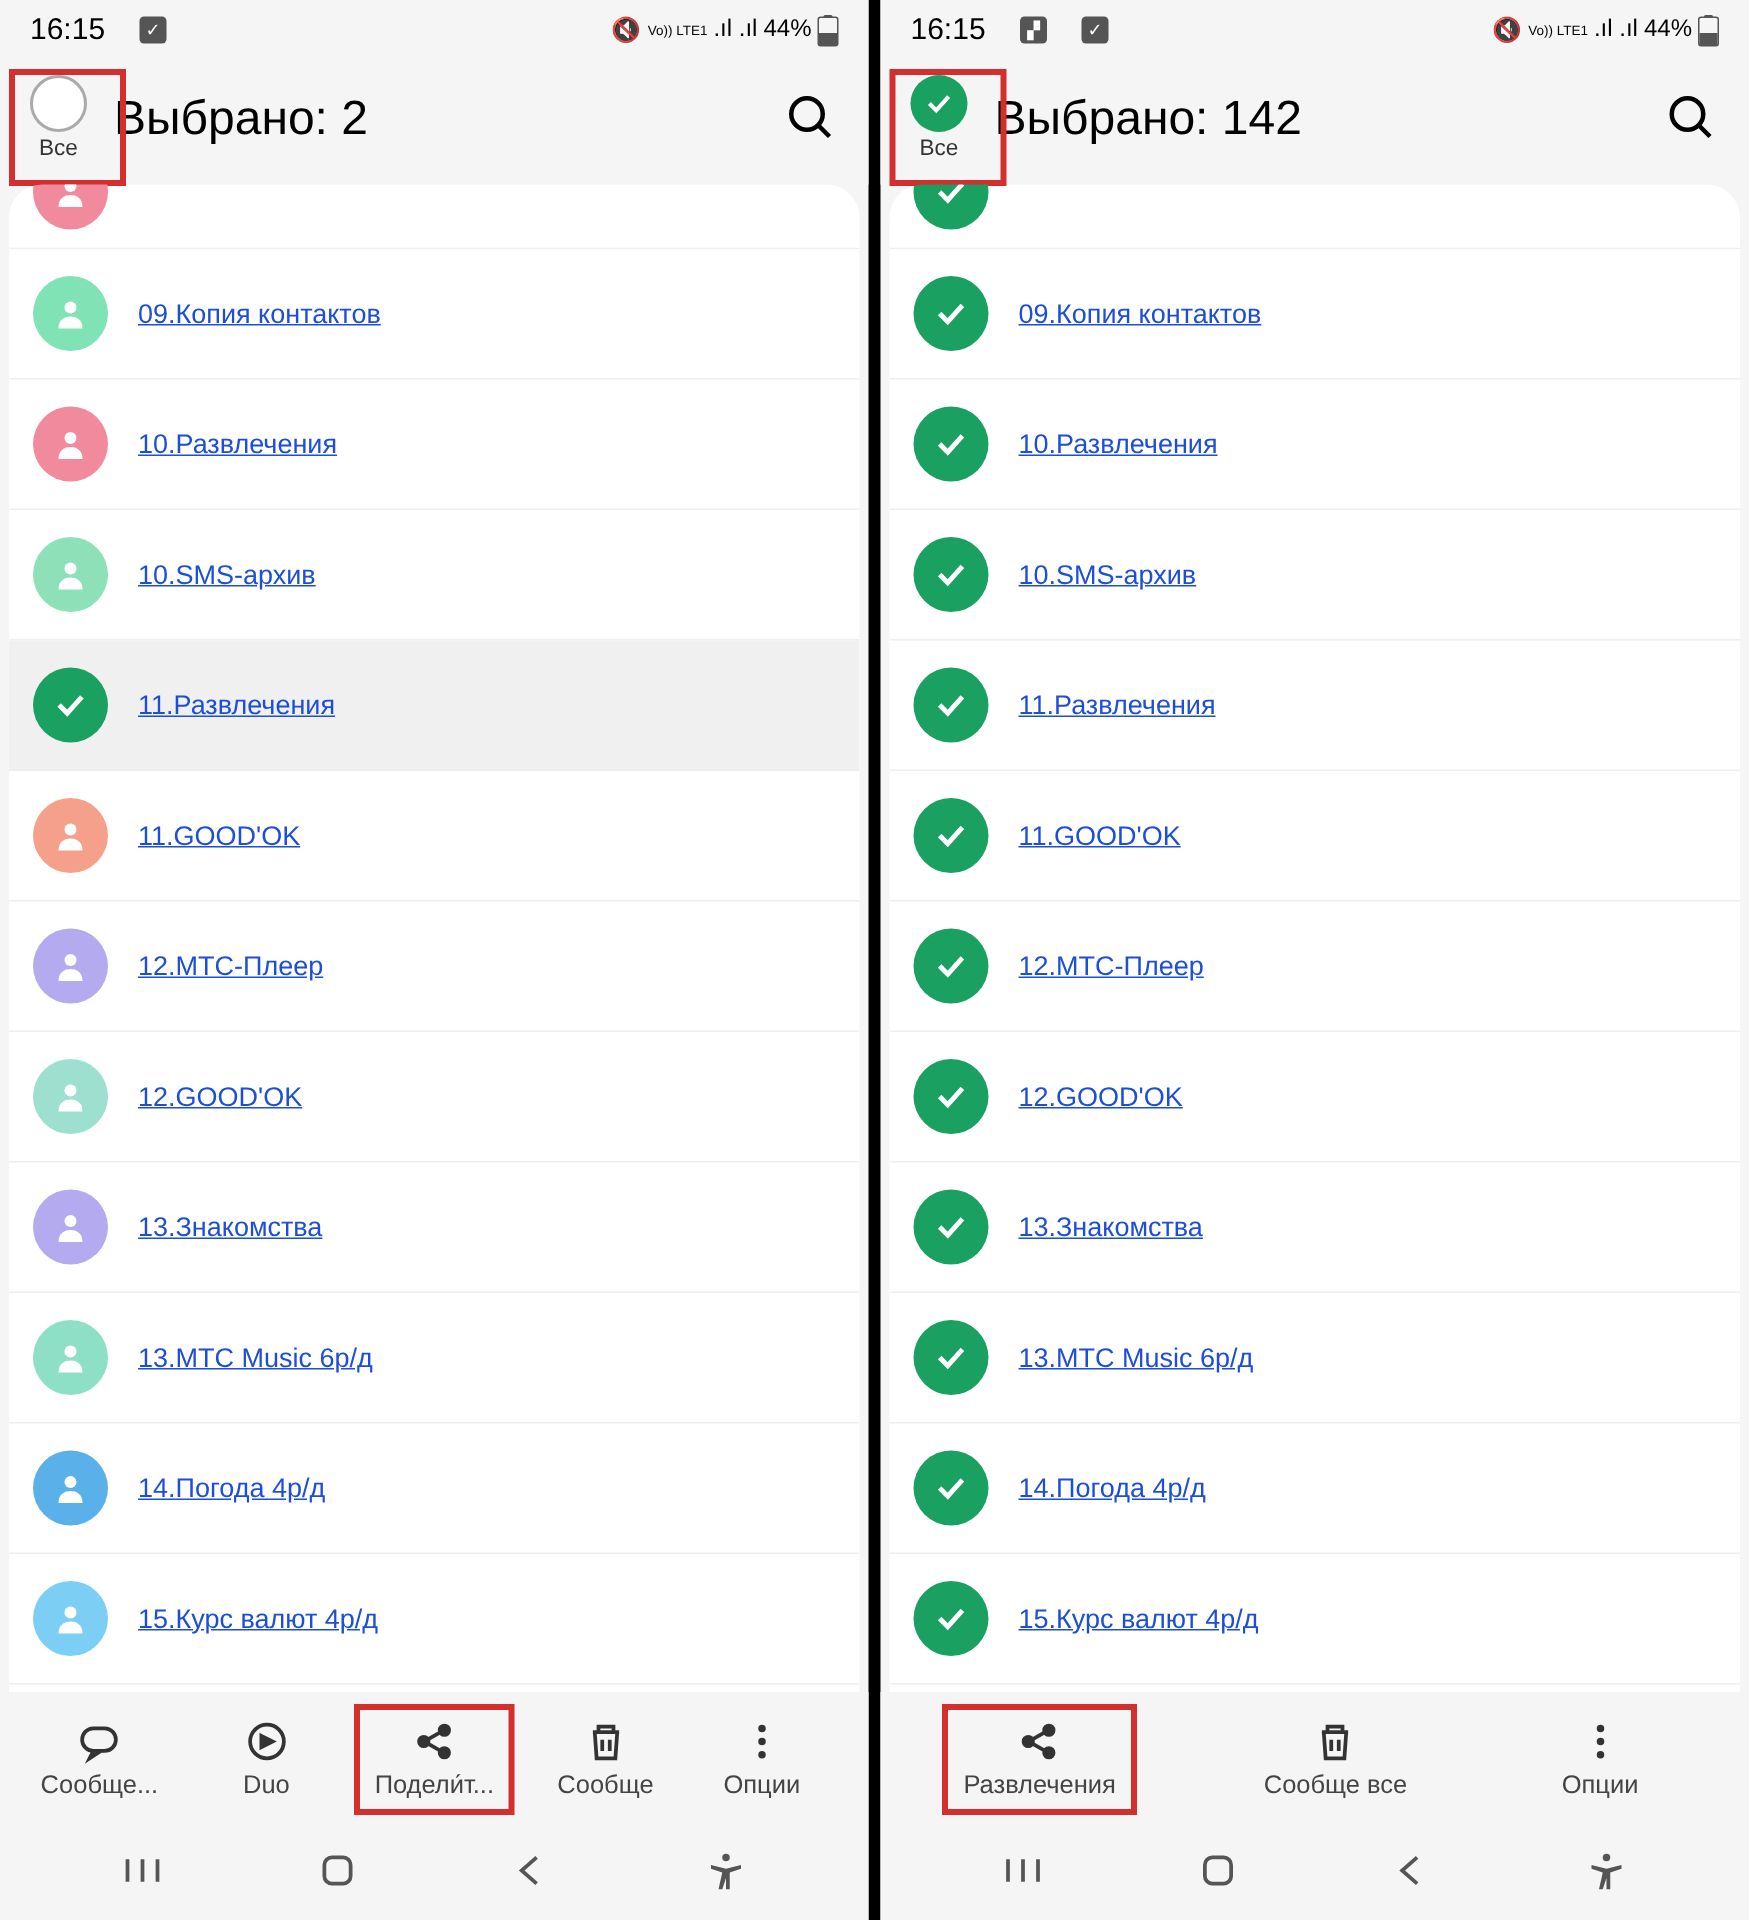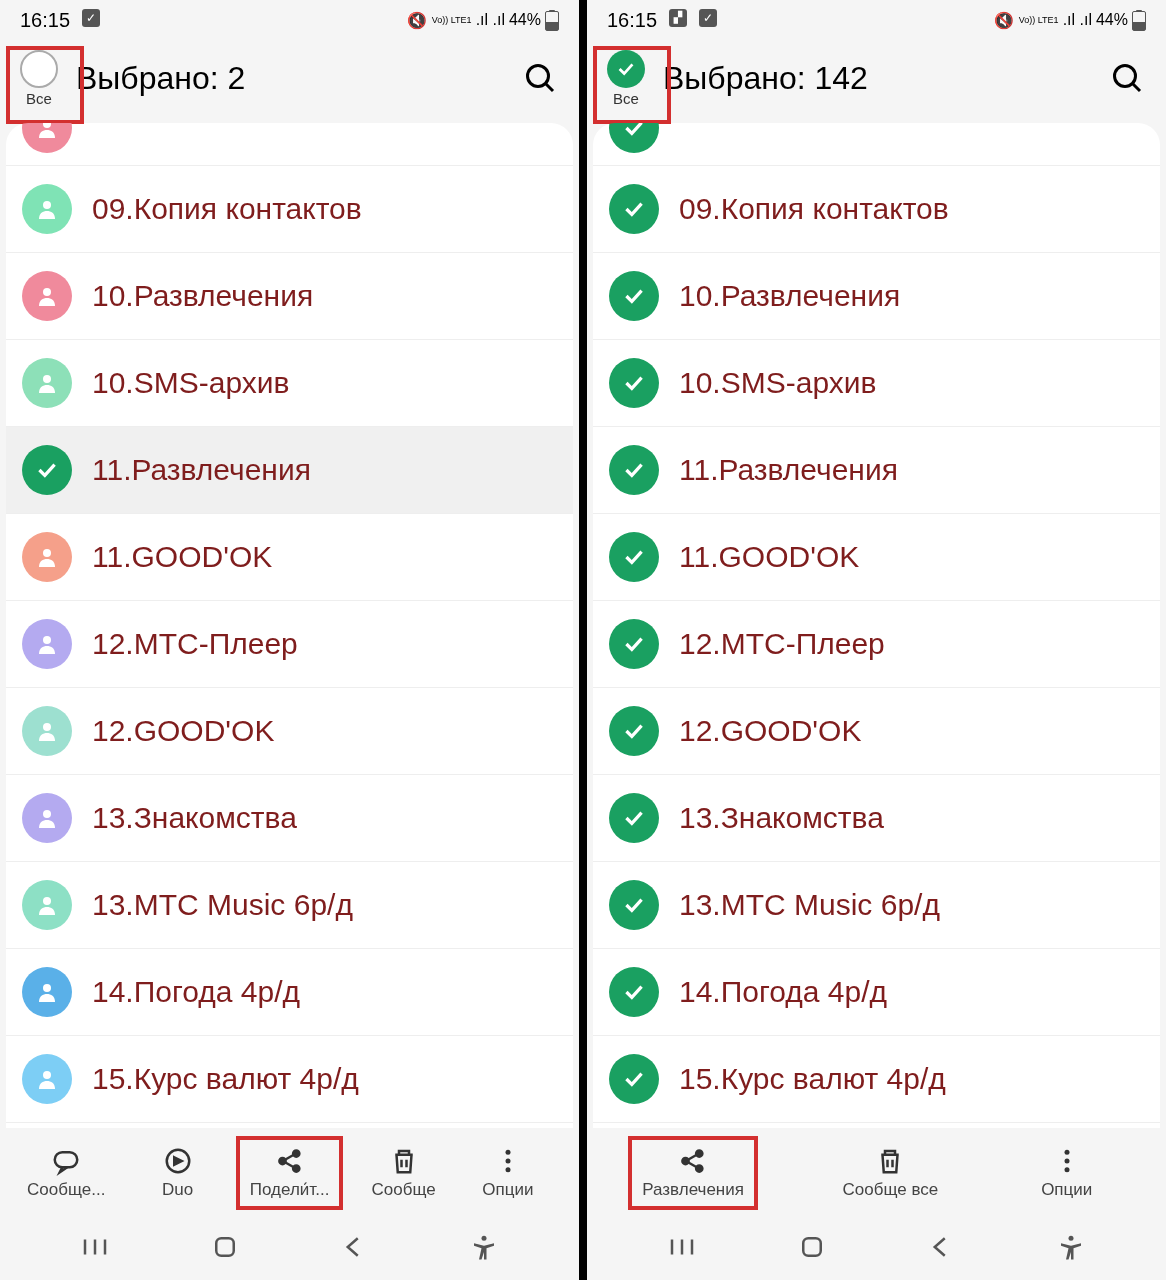--- a/index.html
+++ b/index.html
@@ -1,19 +1,19 @@
 <!DOCTYPE html>
 <html><head>
   <meta charset="utf-8">
   <style>
     * { margin: 0; padding: 0; box-sizing: border-box; font-family: -apple-system, sans-serif; }
     body { background: #000; display: flex; gap: 8px; width: 1166px; height: 1280px; }
     .phone { width: 579px; height: 1280px; background: #f5f5f5; position: relative; display: flex; flex-direction: column; }
     .status-bar { height: 40px; display: flex; align-items: center; justify-content: space-between; padding: 0 20px; font-size: 20px; color: #000; background: #f5f5f5; }
-    .status-left { display: flex; gap: 12px; }
+    .status-left { display: flex; align-items: center; gap: 23px; }
     .status-right { display: flex; align-items: center; gap: 4px; font-size: 16px; }
     .status-icon-check { width: 18px; height: 18px; background: #555; border-radius: 3px; display: flex; align-items: center; justify-content: center; color: #fff; font-size: 12px; }
     .status-icon-pic { width: 18px; height: 18px; background: #555; border-radius: 3px; display: flex; align-items: center; justify-content: center; color: #fff; font-size: 11px; }
     .header { display: flex; align-items: center; padding: 10px 20px 16px 20px; background: #f5f5f5; position: relative; }
     .select-all-box { display: flex; flex-direction: column; align-items: center; margin-right: 18px; position: relative; }
     .select-all-circle { width: 38px; height: 38px; border-radius: 50%; border: 2px solid #aaa; background: #fff; }
     .select-all-checked { width: 38px; height: 38px; border-radius: 50%; background: #1aa061; display: flex; align-items: center; justify-content: center; }
     .select-all-label { font-size: 15px; color: #333; margin-top: 2px; }
     .red-box { position: absolute; border: 4px solid #d32f2f; pointer-events: none; }
     .red-box-all { top: -4px; left: -14px; width: 78px; height: 78px; }
@@ -21,21 +21,21 @@
     .search-icon { width: 36px; height: 36px; display: flex; align-items: center; justify-content: center; }
     .list { flex: 1; background: #fff; border-radius: 22px 22px 0 0; overflow: hidden; margin: 0 6px; }
     .list-item { display: flex; align-items: center; padding: 18px 16px; border-bottom: 1px solid #eee; position: relative; }
     .list-item:first-child { padding-top: 8px; padding-bottom: 12px; border-top-left-radius: 22px; border-top-right-radius: 22px; }
     .list-item.sel { background: #f0f0f0; }
     .avatar { width: 50px; height: 50px; border-radius: 50%; display: flex; align-items: center; justify-content: center; margin-right: 20px; flex-shrink: 0; }
     .avatar.cut { margin-top: -28px; }
     .avatar svg { width: 24px; height: 24px; }
     .check-circle { width: 50px; height: 50px; border-radius: 50%; background: #1aa061; display: flex; align-items: center; justify-content: center; margin-right: 20px; flex-shrink: 0; }
     .check-circle.cut { margin-top: -28px; }
-    .item-name { font-size: 30px; color: #7f1d1d; }
+    .item-name { font-size: 18px; color: #1d4ed8; text-decoration: underline; }
     .bottom-bar { display: flex; padding: 12px 20px 12px 6px; background: #f5f5f5; justify-content: space-around; }
     .bottom-btn { display: flex; flex-direction: column; align-items: center; gap: 4px; padding: 6px 10px; position: relative; min-width: 80px; }
     .bottom-btn svg { width: 30px; height: 30px; }
     .bottom-btn-label { font-size: 17px; color: #444; }
     .red-box-btn { top: -4px; left: -4px; right: -4px; bottom: -4px; }
     .nav-bar { display: flex; justify-content: space-around; align-items: center; padding: 14px 30px 18px 30px; background: #f5f5f5; }
     .nav-icon { width: 30px; height: 30px; display: flex; align-items: center; justify-content: center; }
     .cut-row .item-name { opacity: 0; }
     .battery { display: inline-flex; align-items: center; }
     .battery-body { width: 14px; height: 20px; border: 1.5px solid #555; border-radius: 2px; position: relative; }

